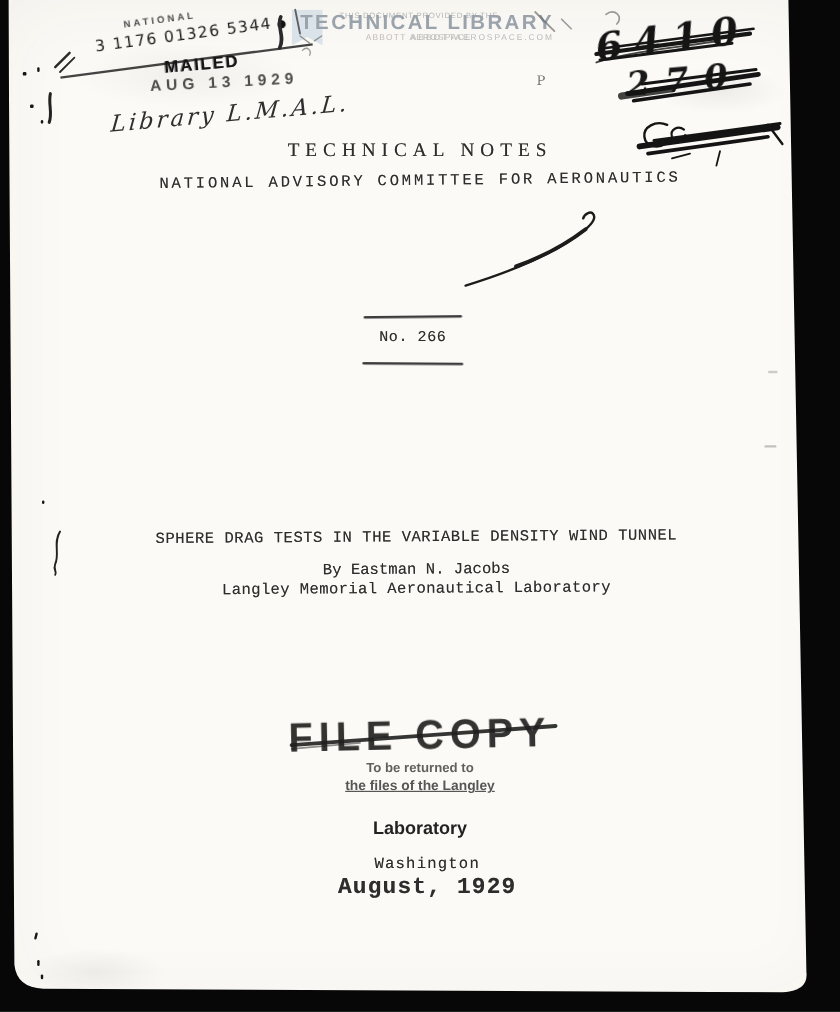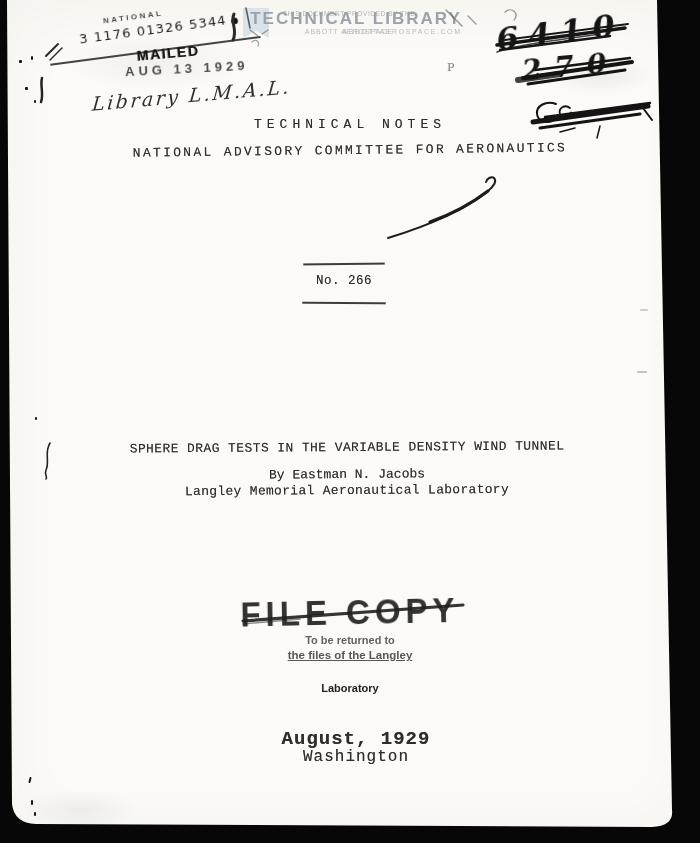--- a/index.html
+++ b/index.html
@@ -29,37 +29,37 @@
           letter-spacing:1.5px;color:#161616;text-shadow:-1px 0 0 rgba(20,20,20,.45);}
   .datestamp{left:125px;top:61px;transform:rotate(-3deg);font-weight:bold;font-size:13px;
              letter-spacing:4px;color:#2e2e2e;opacity:.85;filter:blur(.3px);white-space:nowrap;}
   .hand{font-family:"DejaVu Serif",serif;font-style:italic;color:#2f2f2f;white-space:nowrap;}
   .libnote{left:92px;top:84px;transform:rotate(-5deg) skewX(-10deg);font-size:19px;letter-spacing:2.5px;}
   .cross1{left:496px;top:13px;transform:rotate(-7deg);font-size:32px;font-weight:bold;
           letter-spacing:10px;color:#141414;filter:blur(.25px);}
   .cross2{left:522px;top:50px;transform:rotate(-5deg);font-size:28px;font-weight:bold;
           letter-spacing:13px;color:#181818;filter:blur(.3px);}
   .faintp{left:447px;top:61px;font-family:"DejaVu Serif",serif;font-size:11px;color:#4a4a4a;opacity:.75;}
-  .series1{left:55px;top:117px;width:590px;font-size:13px;letter-spacing:5px;}
+  .series1{left:55px;top:117px;width:590px;font-size:16px;letter-spacing:5px;font-family:Liberation Serif, serif;}
   .series2{left:55px;top:143px;width:590px;font-size:13px;letter-spacing:2.3px;transform:rotate(-0.7deg);}
   .rule{background:#3c3c3c;height:2px;border-radius:1px;filter:blur(.2px);}
   .noteno{left:300px;top:274px;width:88px;font-size:12.5px;letter-spacing:.5px;}
   .titleblock{transform:rotate(-0.4deg);}
   .rtitle{left:57px;top:440px;width:580px;font-size:13px;letter-spacing:.4px;}
   .byline{left:57px;top:467px;width:580px;font-size:13px;}
   .affil{left:57px;top:483px;width:580px;font-size:13px;letter-spacing:.3px;}
   .fc-title{left:230px;top:594px;width:240px;font-size:33px;font-weight:bold;letter-spacing:5px;
             color:#242424;transform:scaleY(1.04) rotate(-1.2deg);filter:blur(.35px);opacity:.93;
             font-family:"Liberation Sans",sans-serif;white-space:nowrap;}
   .fc-l{width:240px;left:230px;font-weight:bold;color:#3a3a3a;white-space:nowrap;}
   .fc-l1{top:634px;font-size:11px;filter:blur(.55px);opacity:.8;text-align:center;}
   .fc-l2{top:649px;font-size:11.5px;filter:blur(.55px);opacity:.85;text-decoration:underline;}
   .fc-l3{top:664px;font-size:12.5px;filter:blur(.25px);color:#2d2d2d;}
-  .fc-l4{top:682px;font-size:11px;color:#222;}
-  .impr1{left:256px;top:712px;width:200px;font-size:16px;letter-spacing:1px;margin-top:36px;}
+  .fc-l4{top:682px;font-size:15px;color:#222;}
+  .impr1{left:256px;top:712px;width:200px;font-size:13px;letter-spacing:1px;}
   .impr2{left:256px;top:728px;width:200px;font-size:19px;letter-spacing:1px;font-weight:bold;}
   .sp{position:absolute;background:#161616;border-radius:1px;}
   .smudge{position:absolute;border-radius:50%;pointer-events:none;}
   svg.overlay{position:absolute;left:0;top:0;pointer-events:none;}
 </style>
 </head>
 <body>
 
 <div class="stage">
   <div class="paper"></div>

